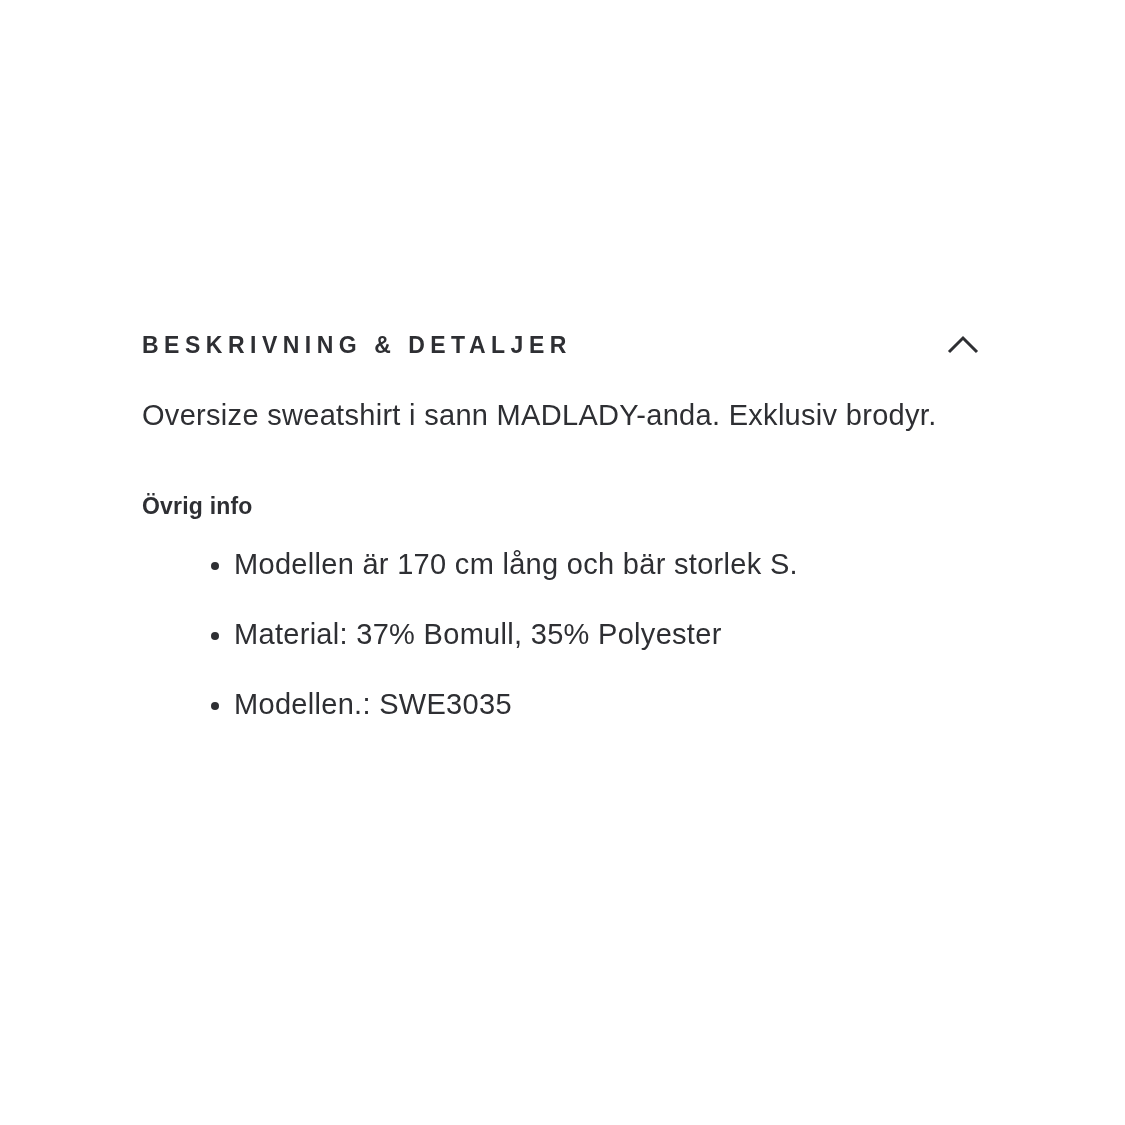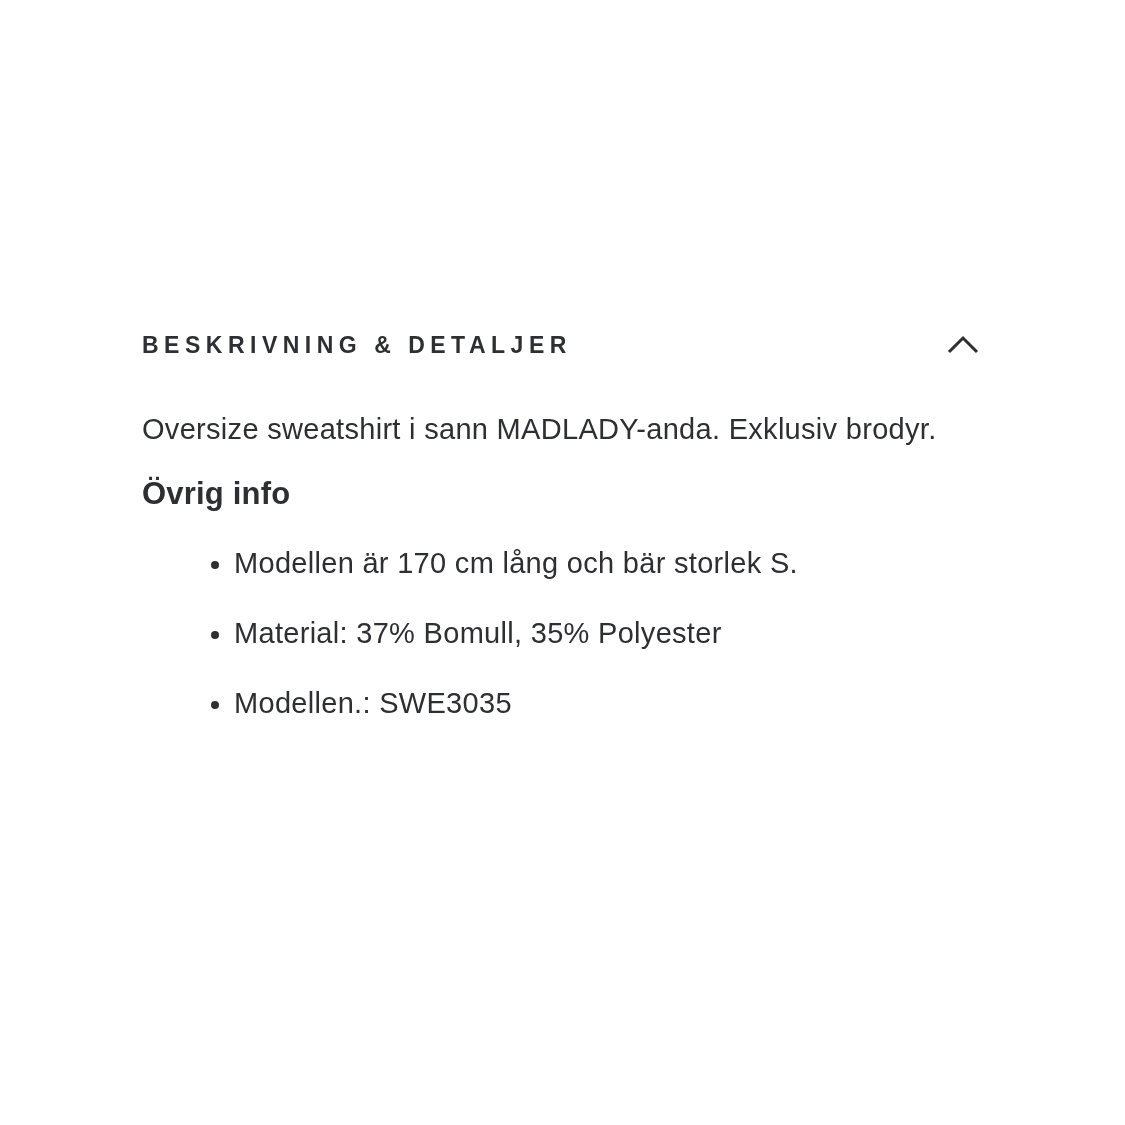--- a/index.html
+++ b/index.html
@@ -33,38 +33,38 @@
     padding: 0;
     cursor: pointer;
     display: flex;
     align-items: center;
     justify-content: center;
     width: 40px;
     height: 28px;
   }
   .chevron-btn svg { display: block; }
   .description {
-    margin-top: 47px;
+    margin-top: 33px;
     font-size: 29px;
     font-weight: 400;
     line-height: 46px;
     letter-spacing: 0.3px;
     max-width: 845px;
     color: #2e2f33;
   }
   .subheading {
-    margin-top: 20px;
-    font-size: 31px;
+    margin-top: 46px;
+    font-size: 23px;
     font-weight: 700;
     line-height: 44px;
     letter-spacing: 0.2px;
     color: #2e2f33;
   }
   .info-list {
-    margin-top: 24px;
+    margin-top: 13px;
     padding-left: 92px;
     list-style: disc outside;
   }
   .info-list li {
     font-size: 29px;
     font-weight: 400;
     line-height: 46px;
     letter-spacing: 0.3px;
     margin-bottom: 24px;
     color: #2e2f33;

